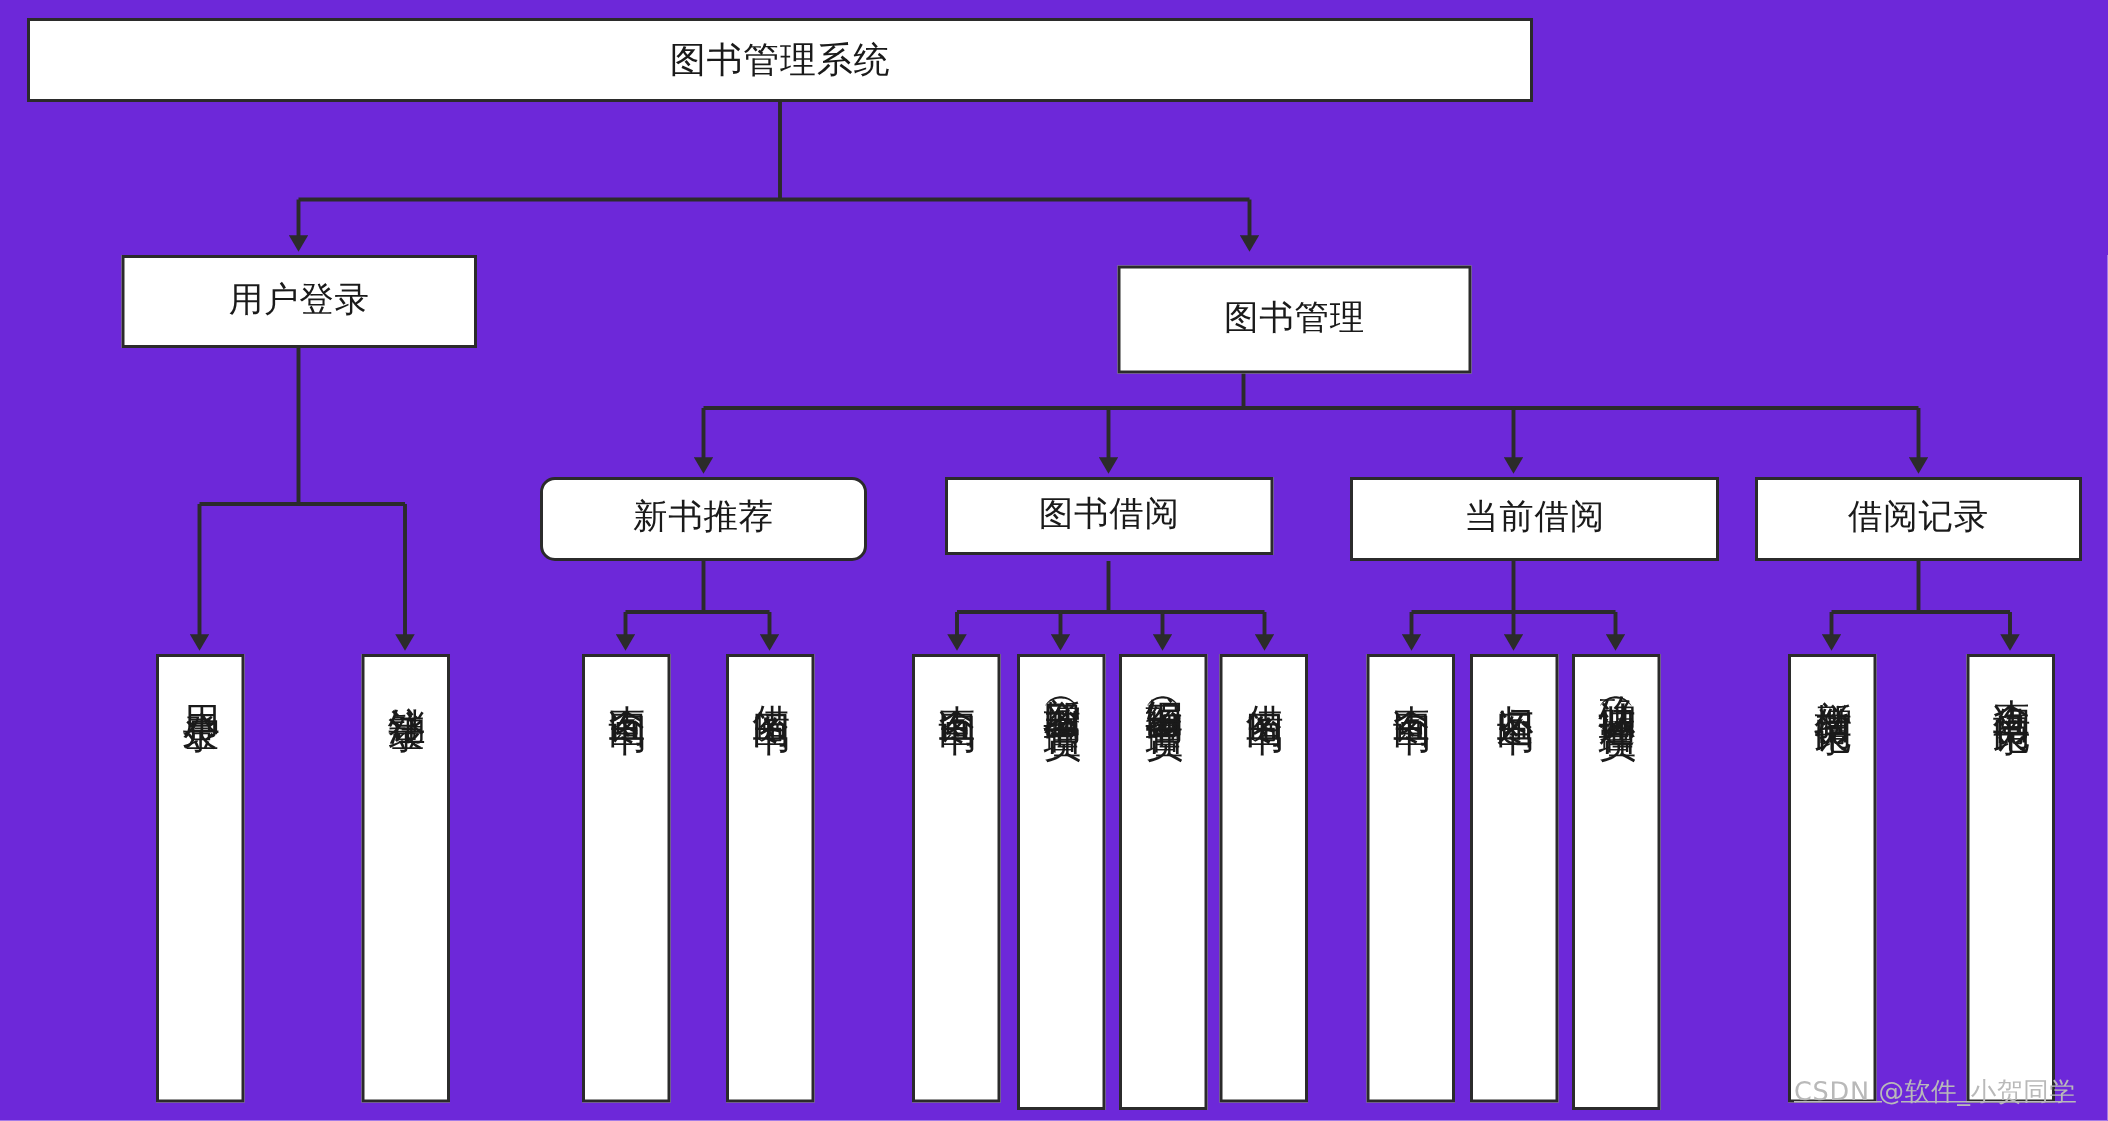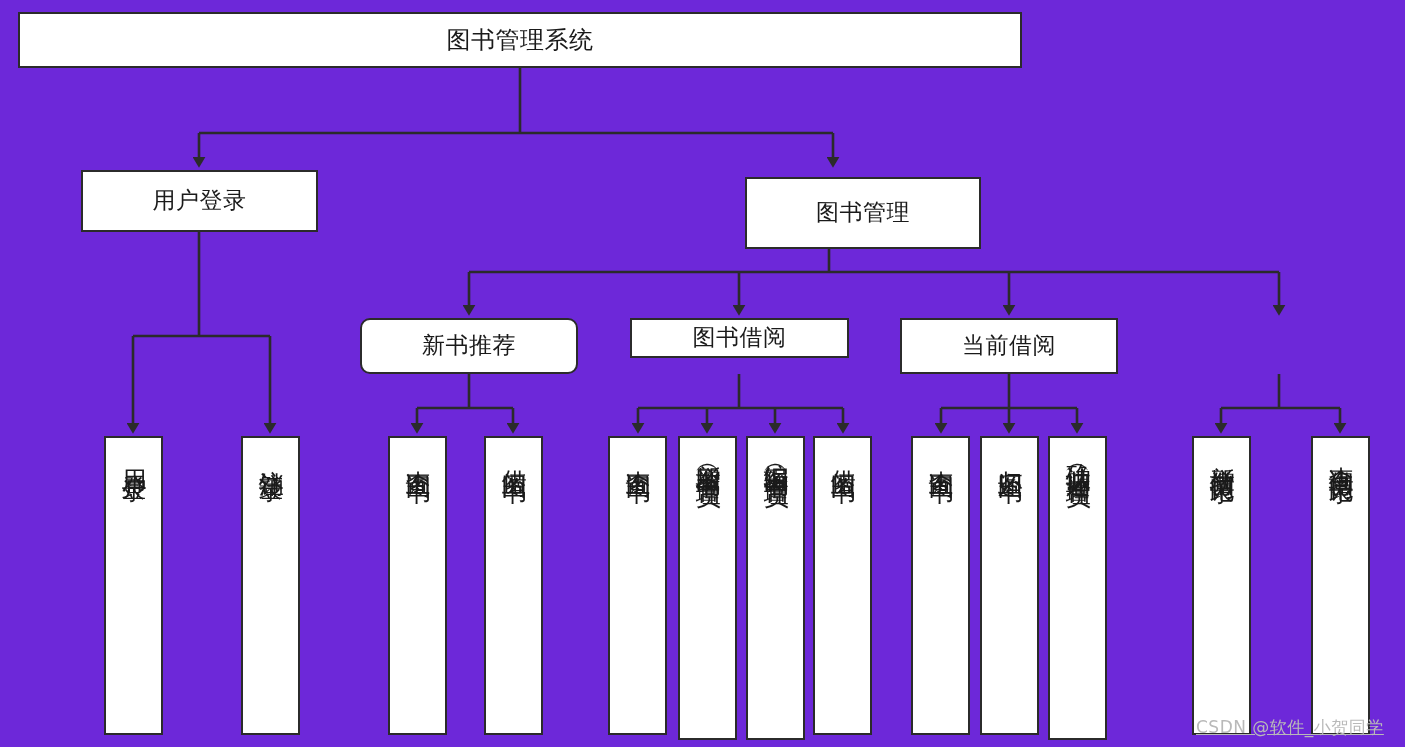--- a/index.html
+++ b/index.html
@@ -133,25 +133,28 @@
   <div class="node horiz" style="left:81px; top:170px; width:237px; height:62px;">
     <span class="lbl">用户登录</span>
   </div>
   <div class="node horiz" style="left:711px; top:177px; width:236px; height:72px;margin-left:34px;">
     <span class="lbl">图书管理</span>
   </div>
 
   <div class="node horiz" style="left:360px; top:318px; width:218px; height:56px;border-radius:10px;">
     <span class="lbl">新书推荐</span>
   </div>
-  <div class="node horiz" style="left:630px; top:318px; width:219px; height:40px;">
+  <div class="node horiz" style="left:630px; top:318px; width:219px; height:52px;">
     <span class="lbl">图书借阅</span>
   </div>
-  <div class="node horiz" style="left:900px; top:318px; width:218px; height:56px;">
+  <div class="node horiz" style="left:900px; top:318px; width:246px; height:56px;">
     <span class="lbl">当前借阅</span>
+  </div>
+  <div class="node horiz" style="left:1170px; top:318px; width:218px; height:56px;">
+    <span class="lbl">借阅记录</span>
   </div>
 
   <div class="node vert" style="left:104px; top:436px; width:59px; height:299px;">
     <span class="lbl">用户登录</span>
   </div>
   <div class="node vert" style="left:241px; top:436px; width:59px; height:299px;">
     <span class="lbl">注销登录</span>
   </div>
 
   <div class="node vert" style="left:388px; top:436px; width:59px; height:299px;">

